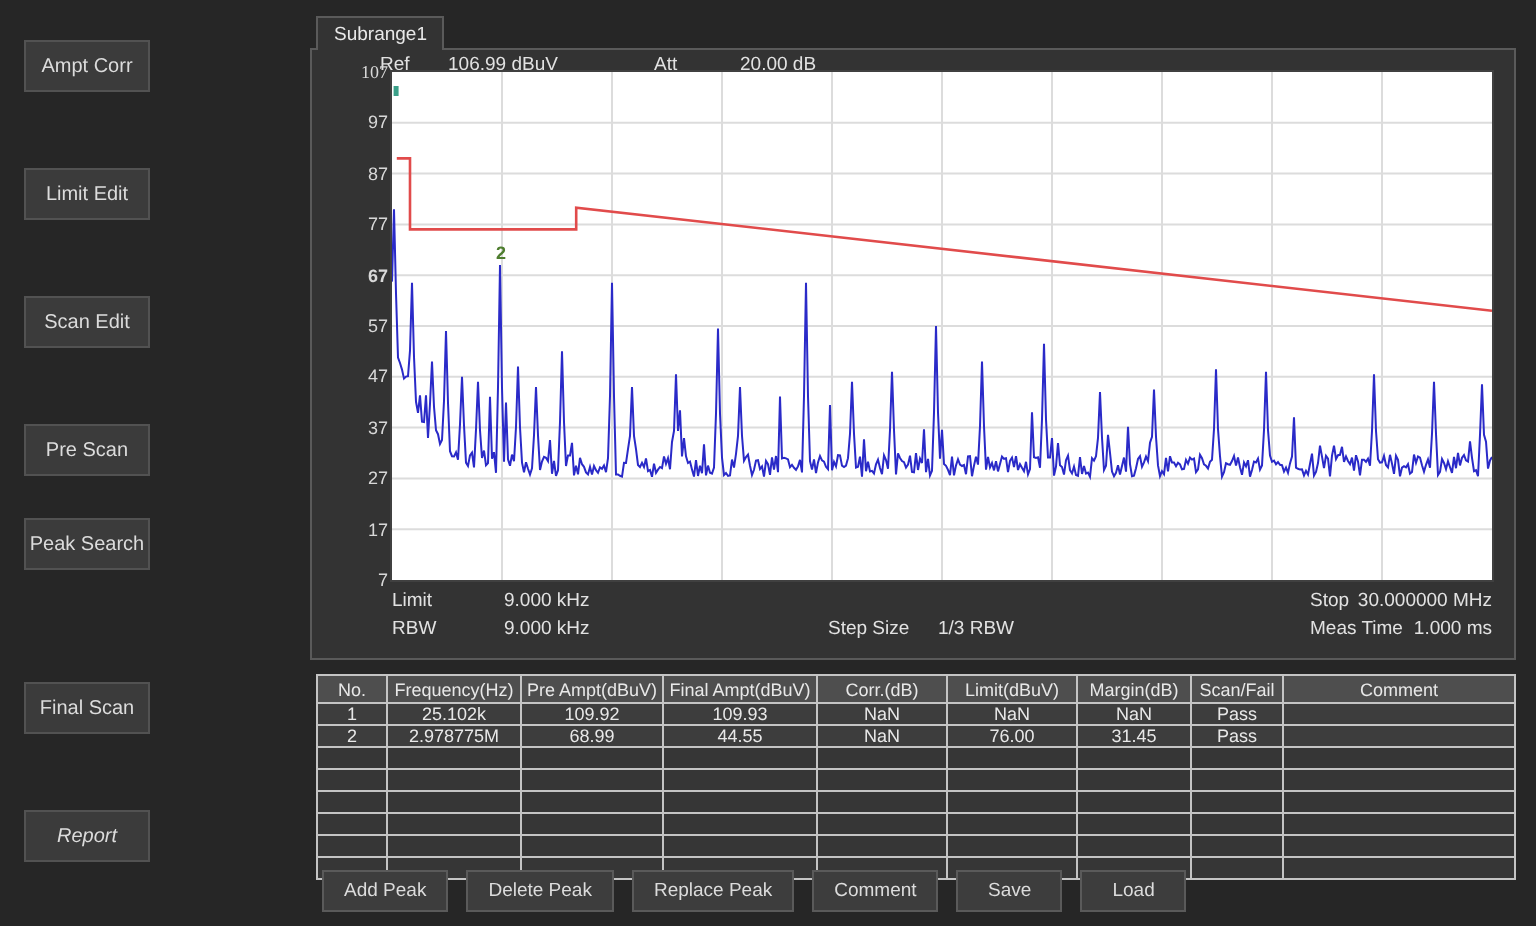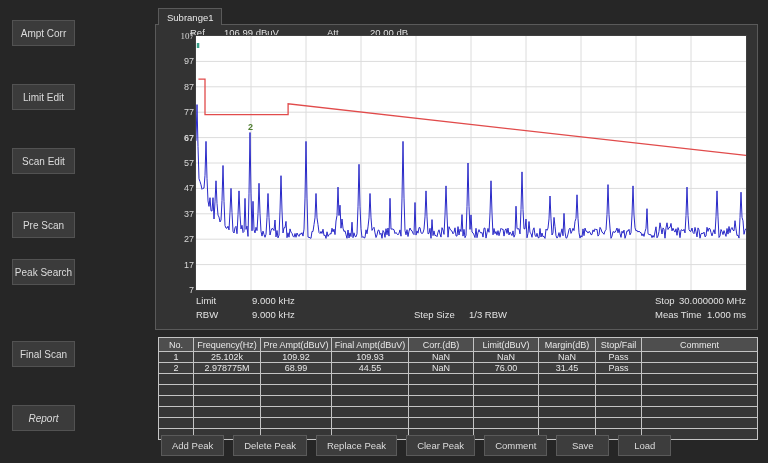--- a/index.html
+++ b/index.html
@@ -129,21 +129,21 @@
     </colgroup>
   <thead>
       <tr id="peak-head">
         <th>No.</th>
         <th>Frequency(Hz)</th>
         <th>Pre Ampt(dBuV)</th>
         <th>Final Ampt(dBuV)</th>
         <th>Corr.(dB)</th>
         <th>Limit(dBuV)</th>
         <th>Margin(dB)</th>
-        <th>Stop/Fail</th>
+        <th>Scan/Fail</th>
         <th>Comment</th>
       </tr>
     </thead>
   <tbody id="peak-body">
       <tr class="data-row">
         <td>1</td>
         <td>25.102k</td>
         <td>109.92</td>
         <td>109.93</td>
         <td>NaN</td>
@@ -229,17 +229,16 @@
         <td>&nbsp;</td>
         <td>&nbsp;</td>
       </tr>
     </tbody>
 </table>
 
 <div id="peak-actions">
     <div class="pk-btn">Add Peak</div>
     <div class="pk-btn">Delete Peak</div>
     <div class="pk-btn">Replace Peak</div>
-    <div class="pk-btn">Clear Peak</div>
     <div class="pk-btn">Comment</div>
     <div class="pk-btn">Save</div>
     <div class="pk-btn">Load</div>
   </div>
 
 </body></html>

